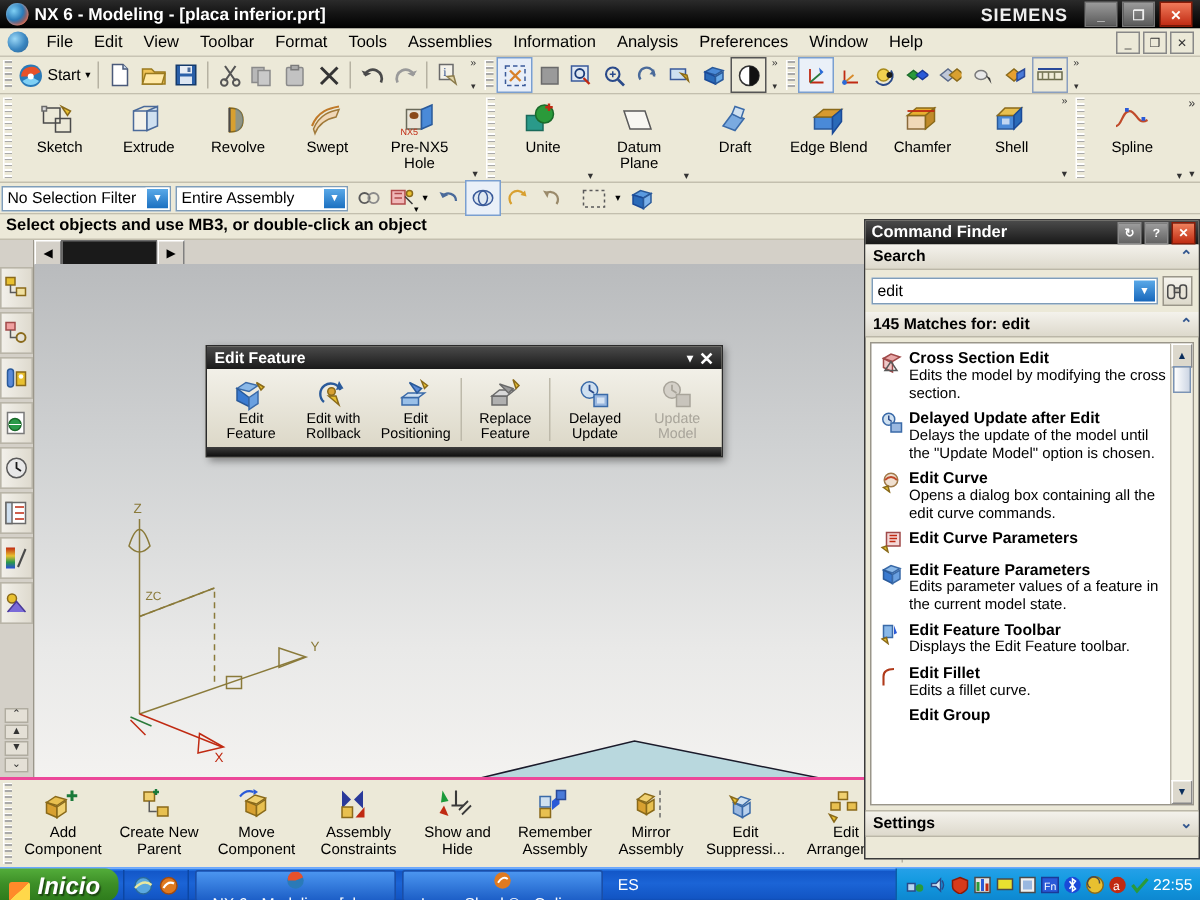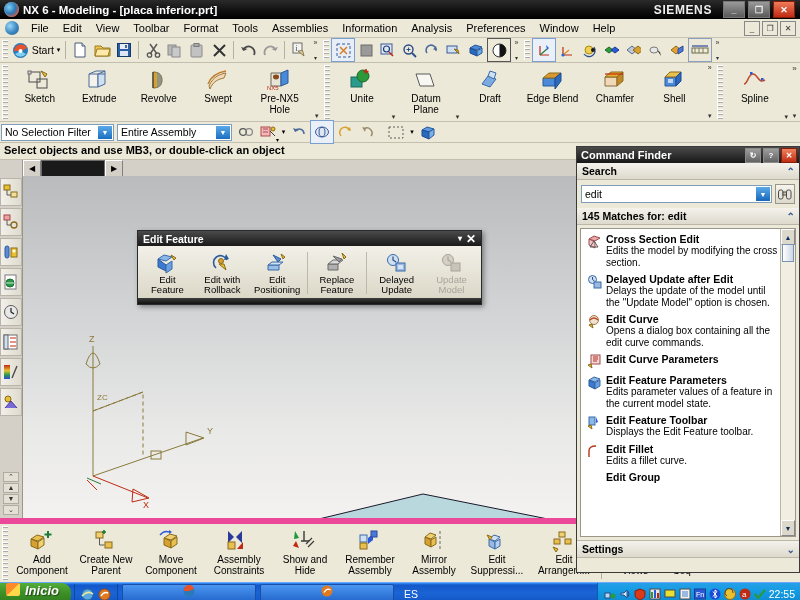--- a/index.html
+++ b/index.html
@@ -127,28 +127,28 @@
   .cf-name{font-weight:bold;font-size:10.5px;color:#000;line-height:12px;}
   .cf-desc{font-size:10px;color:#000;line-height:11.5px;}
   .cf-sb{position:absolute;top:0;right:0;width:14px;bottom:0;background:#f1efe2;border-left:1px solid #b9b5a8;}
   .cf-sb .btn{height:14px;border:1px solid #fff;border-right-color:#888;border-bottom-color:#888;
     background:#dcd8cc;display:flex;align-items:center;justify-content:center;font-size:7px;color:#0a2d5c;}
   .cf-sb .thumb{position:absolute;top:15px;left:1px;right:1px;height:16px;background:linear-gradient(to right,#fff,#cdd6e4);
     border:1px solid #7a93b5;}
   .cf-sb .btn.bottom{position:absolute;bottom:0;left:0;right:0;}
 
   
-  .bottombar{height:58px;background:#ece9d8;border-top:6px solid #ec4899;display:flex;align-items:stretch;}
+  .bottombar{height:58px;background:#ece9d8;border-top:2px solid #ec4899;display:flex;align-items:stretch;}
 
   
   .taskbar{height:22px;background:linear-gradient(to bottom,#3a93ff 0%,#1357c8 9%,#1b64d6 45%,#1255c4 90%,#0d47a8 100%);
     display:flex;align-items:center;border-top:1px solid #6ba7ff;}
-  .start{height:22px;padding:0 12px 0 6px;display:flex;align-items:flex-start;gap:5px;
+  .start{height:22px;padding:0 12px 0 6px;display:flex;align-items:flex-end;gap:5px;
     background:linear-gradient(to bottom,#53ad3a 0%,#3d8f27 45%,#2d7a1b 100%);
-    border-radius:0 9px 9px 0;color:#fff;font-weight:bold;font-style:italic;font-size:13px;
+    border-radius:0 9px 9px 0;color:#fff;font-weight:bold;font-style:italic;font-size:16px;
     text-shadow:1px 1px 1px rgba(0,0,0,.5);}
   .start .flag{width:14px;height:13px;background:
      linear-gradient(to bottom right,#ff8a2a 0 49%,#ffd84a 50% 100%);border-radius:2px;}
   .qlaunch{display:flex;align-items:center;gap:4px;padding:0 6px;border-left:1px solid #0c47a4;
     border-right:1px solid #0c47a4;margin-left:3px;height:20px;}
   .tb-task{height:19px;margin-left:4px;padding:0 6px;display:flex;align-items:center;gap:4px;
     background:linear-gradient(to bottom,#4b96f0,#1d5fc7);border:1px solid #1a4fa8;border-radius:2px;
     color:#fff;font-size:10.5px;max-width:160px;white-space:nowrap;overflow:hidden;flex-direction:column;}
   .tray{margin-left:auto;height:22px;display:flex;align-items:center;gap:3px;padding:0 5px 0 6px;
     background:linear-gradient(to bottom,#25a0e8 0%,#139ae0 40%,#0d86cf 100%);

